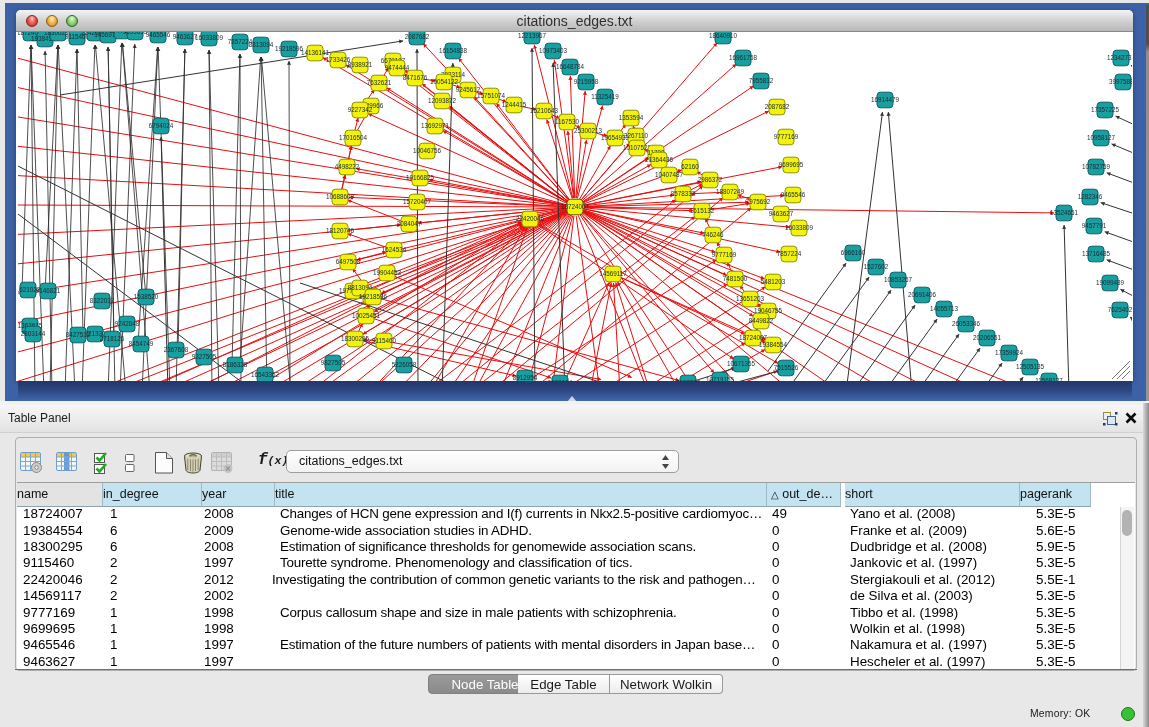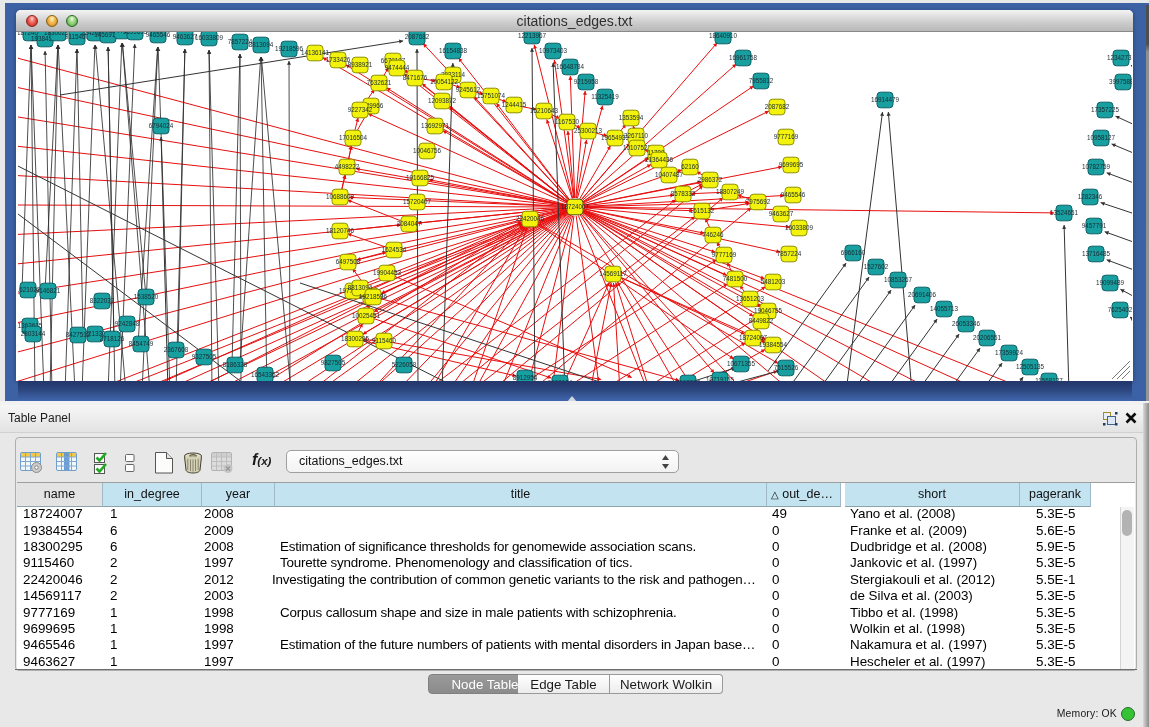--- a/index.html
+++ b/index.html
@@ -8,27 +8,27 @@
 #macwin{left:16px;top:10px;width:1117px;height:371px;background:#fff;border-radius:5px 5px 0 0;box-shadow:0 1px 4px rgba(0,0,0,.35)}
 #titlebar{left:16px;top:10px;width:1117px;height:22px;border-radius:5px 5px 0 0;background:linear-gradient(#f4f4f4,#cfcfcf 55%,#b8b8b8);border-bottom:1px solid #8a8a8a}
 #title{left:16px;top:13px;width:1117px;text-align:center;font-size:14px;color:#2f2f2f}
 .tl{width:12px;height:12px;border-radius:50%;top:15px}
 #tpanelbar{left:0;top:405px;width:1149px;height:28px;background:linear-gradient(#f6f6f6,#e3e3e3);border-bottom:1px solid #d0d0d0}
 #lightstrip{left:0;top:401px;width:1149px;height:4px;background:#f2f2f2}
 #tptitle{left:8px;top:411px;font-size:12px;color:#1c1c1c}
 #panelbox{left:15px;top:437px;width:1122px;height:234px;background:#e7e7e7;border:1px solid #aeaeae;border-radius:4px}
 #combo{left:286px;top:450px;width:393px;height:23px;background:linear-gradient(#ffffff,#f2f2f2);border:1px solid #9f9f9f;border-radius:5px;font-size:12.5px;color:#111;line-height:21px;padding-left:12px}
 #tablebox{left:17px;top:482px;width:1118px;height:187px;background:#fff;border-top:1px solid #9e9e9e}
-.th{position:absolute;top:483px;height:24px;font-size:12.5px;color:#111;text-align:center;line-height:23px;background:#c3e3f1;border-right:1px solid #9fb9c6;border-bottom:1px solid #8fa3ac}
+.th{position:absolute;top:483px;height:24px;font-size:12.5px;color:#111;text-align:left;line-height:23px;background:#c3e3f1;border-right:1px solid #9fb9c6;border-bottom:1px solid #8fa3ac}
 .tr{position:absolute;left:0;width:1149px;height:16px;line-height:16px;font-size:13.4px;color:#000}
 .tr span{position:absolute;white-space:pre}
 #sbar{left:1120px;top:507px;width:14px;height:162px;background:#f4f4f4;border-left:1px solid #d5d5d5}
 #sthumb{left:1122px;top:510px;width:10px;height:26px;background:#b3b3b3;border-radius:5px}
 .seg{position:absolute;top:674px;height:20px;font-size:13.3px;line-height:19px;text-align:center;border:1px solid #9a9a9a;color:#1a1a1a;background:linear-gradient(#ffffff,#ececec)}
-#memtxt{left:1030px;top:708px;width:87px;font-size:10.4px;letter-spacing:0.2px;color:#1a1a1a;text-align:right;white-space:nowrap}
+#memtxt{left:1030px;top:708px;width:87px;font-size:10.4px;letter-spacing:0.2px;color:#1a1a1a;text-align:left;white-space:nowrap}
 #memdot{left:1121px;top:707px;width:14px;height:14px;border-radius:50%;background:#35c335;border:1.5px solid #2a6b2a}
 #redge{left:1143px;top:403px;width:6px;height:324px;background:linear-gradient(90deg,#d9d9d9,#8a8a8a)}
 #maroon{left:1146px;top:5px;width:3px;height:722px;background:linear-gradient(#4f4f4f 0%,#4f4f4f 5.4%,#8f8f8f 6.5%,#9a9a9a 100%)}
 </style></head><body>
 <div class="abs" id="blue"></div>
 <div class="abs" id="macwin"></div>
 <svg width="1114" height="349" viewBox="18 32 1114 349" style="position:absolute;left:18px;top:32px">
     <rect x="18" y="32" width="1114" height="349" fill="#ffffff"></rect>
     <line x1="566.3" y1="204.7" x2="13.7" y2="57.1" stroke="#e80e0e" stroke-width="1.0"></line>
     <line x1="566.2" y1="205.1" x2="13.8" y2="86.7" stroke="#e80e0e" stroke-width="1.0"></line>
@@ -1094,47 +1094,49 @@
     <path d="M2.5 5.5l1.5 13.5c0.2 1.8 3.3 3 7 3s6.8-1.2 7-3l1.5-13.5" fill="#d4d0b4" stroke="#44402e"></path>
     <path d="M5.8 8v11M8.5 8.5v11.5M11 8.5v12M13.5 8.5v11.5M16.2 8v11" stroke="#8a8570" stroke-width="1"></path>
   </svg>
 <svg class="abs" style="left:211px;top:451px" width="24" height="24">
     <rect x="0.5" y="1.5" width="20" height="18" rx="1.5" fill="#dcdcdc" stroke="#b2b2b2"></rect>
     <rect x="1" y="2" width="19" height="4" fill="#cfcfcf"></rect>
     <path d="M0.5 6h20M0.5 10.5h20M0.5 15h20M5.5 2v17M10.5 2v17M15.5 2v17" stroke="#bdbdbd" stroke-width="1"></path>
     <circle cx="17" cy="17.5" r="4.5" fill="#c4c4c4"></circle>
     <path d="M15 15.5l4 4M19 15.5l-4 4" stroke="#9a9a9a" stroke-width="1.5"></path>
   </svg>
-<div class="abs" style="left:252px;top:451px;font-family:Liberation Sans, sans-serif;font-style:italic;font-size:16px;color:#1a1a1a"><b>f</b><span style="font-size:11.5px"><b>(x)</b></span></div>
+<div class="abs" style="left:258px;top:451px;font-family:Liberation Mono, monospace;font-style:italic;font-size:16px;color:#1a1a1a"><b>f</b><span style="font-size:11.5px"><b>(x)</b></span></div>
 <div class="abs" id="combo">citations_edges.txt
   <svg class="abs" style="right:8px;top:3px" width="9" height="16">
       <path d="M4.5 1L8 6H1Z" fill="#444"></path>
       <path d="M4.5 15L1 10H8Z" fill="#444"></path>
     </svg>
 </div>
 <div class="abs" id="tablebox"></div>
 <div class="abs th" style="left:17px;width:86px;background:#e3e3e3">name</div>
 <div class="abs th" style="left:103px;width:99px">in_degree</div>
 <div class="abs th" style="left:202px;width:73px">year</div>
 <div class="abs th" style="left:275px;width:492px">title</div>
 <div class="abs th" style="left:767px;width:78px;text-align:left;padding-left:4px;width:74px"><span style="font-size:10px">△</span> out_de…</div>
 <div class="abs th" style="left:845px;width:175px">short</div>
 <div class="abs th" style="left:1020px;width:71px">pagerank</div>
 <div class="tr" style="top:506.4px">
     <span style="left:23px">18724007</span>
     <span style="left:110px">1</span>
     <span style="left:204px">2008</span>
+    <span style="left:280px;letter-spacing:-0.18px">Changes of HCN gene expression and I(f) currents in Nkx2.5-positive cardiomyoc…</span>
     <span style="left:772px">49</span>
     <span style="left:850px">Yano et al. (2008)</span>
     <span style="left:1036px">5.3E-5</span>
   </div>
 <div class="tr" style="top:522.75px">
     <span style="left:23px">19384554</span>
     <span style="left:110px">6</span>
     <span style="left:204px">2009</span>
+    <span style="left:280px;letter-spacing:-0.18px">Genome-wide association studies in ADHD.</span>
     <span style="left:772px">0</span>
     <span style="left:850px">Franke et al. (2009)</span>
     <span style="left:1036px">5.6E-5</span>
   </div>
 <div class="tr" style="top:539.1px">
     <span style="left:23px">18300295</span>
     <span style="left:110px">6</span>
     <span style="left:204px">2008</span>
     <span style="left:280px;letter-spacing:-0.18px">Estimation of significance thresholds for genomewide association scans.</span>
     <span style="left:772px">0</span>
@@ -1155,21 +1157,21 @@
     <span style="left:110px">2</span>
     <span style="left:204px">2012</span>
     <span style="left:272px;letter-spacing:-0.18px">Investigating the contribution of common genetic variants to the risk and pathogen…</span>
     <span style="left:772px">0</span>
     <span style="left:850px">Stergiakouli et al. (2012)</span>
     <span style="left:1036px">5.5E-1</span>
   </div>
 <div class="tr" style="top:588.15px">
     <span style="left:23px">14569117</span>
     <span style="left:110px">2</span>
-    <span style="left:204px">2003</span>
+    <span style="left:204px">2002</span>
     <span style="left:772px">0</span>
     <span style="left:850px">de Silva et al. (2003)</span>
     <span style="left:1036px">5.3E-5</span>
   </div>
 <div class="tr" style="top:604.5px">
     <span style="left:23px">9777169</span>
     <span style="left:110px">1</span>
     <span style="left:204px">1998</span>
     <span style="left:280px;letter-spacing:-0.18px">Corpus callosum shape and size in male patients with schizophrenia.</span>
     <span style="left:772px">0</span>

